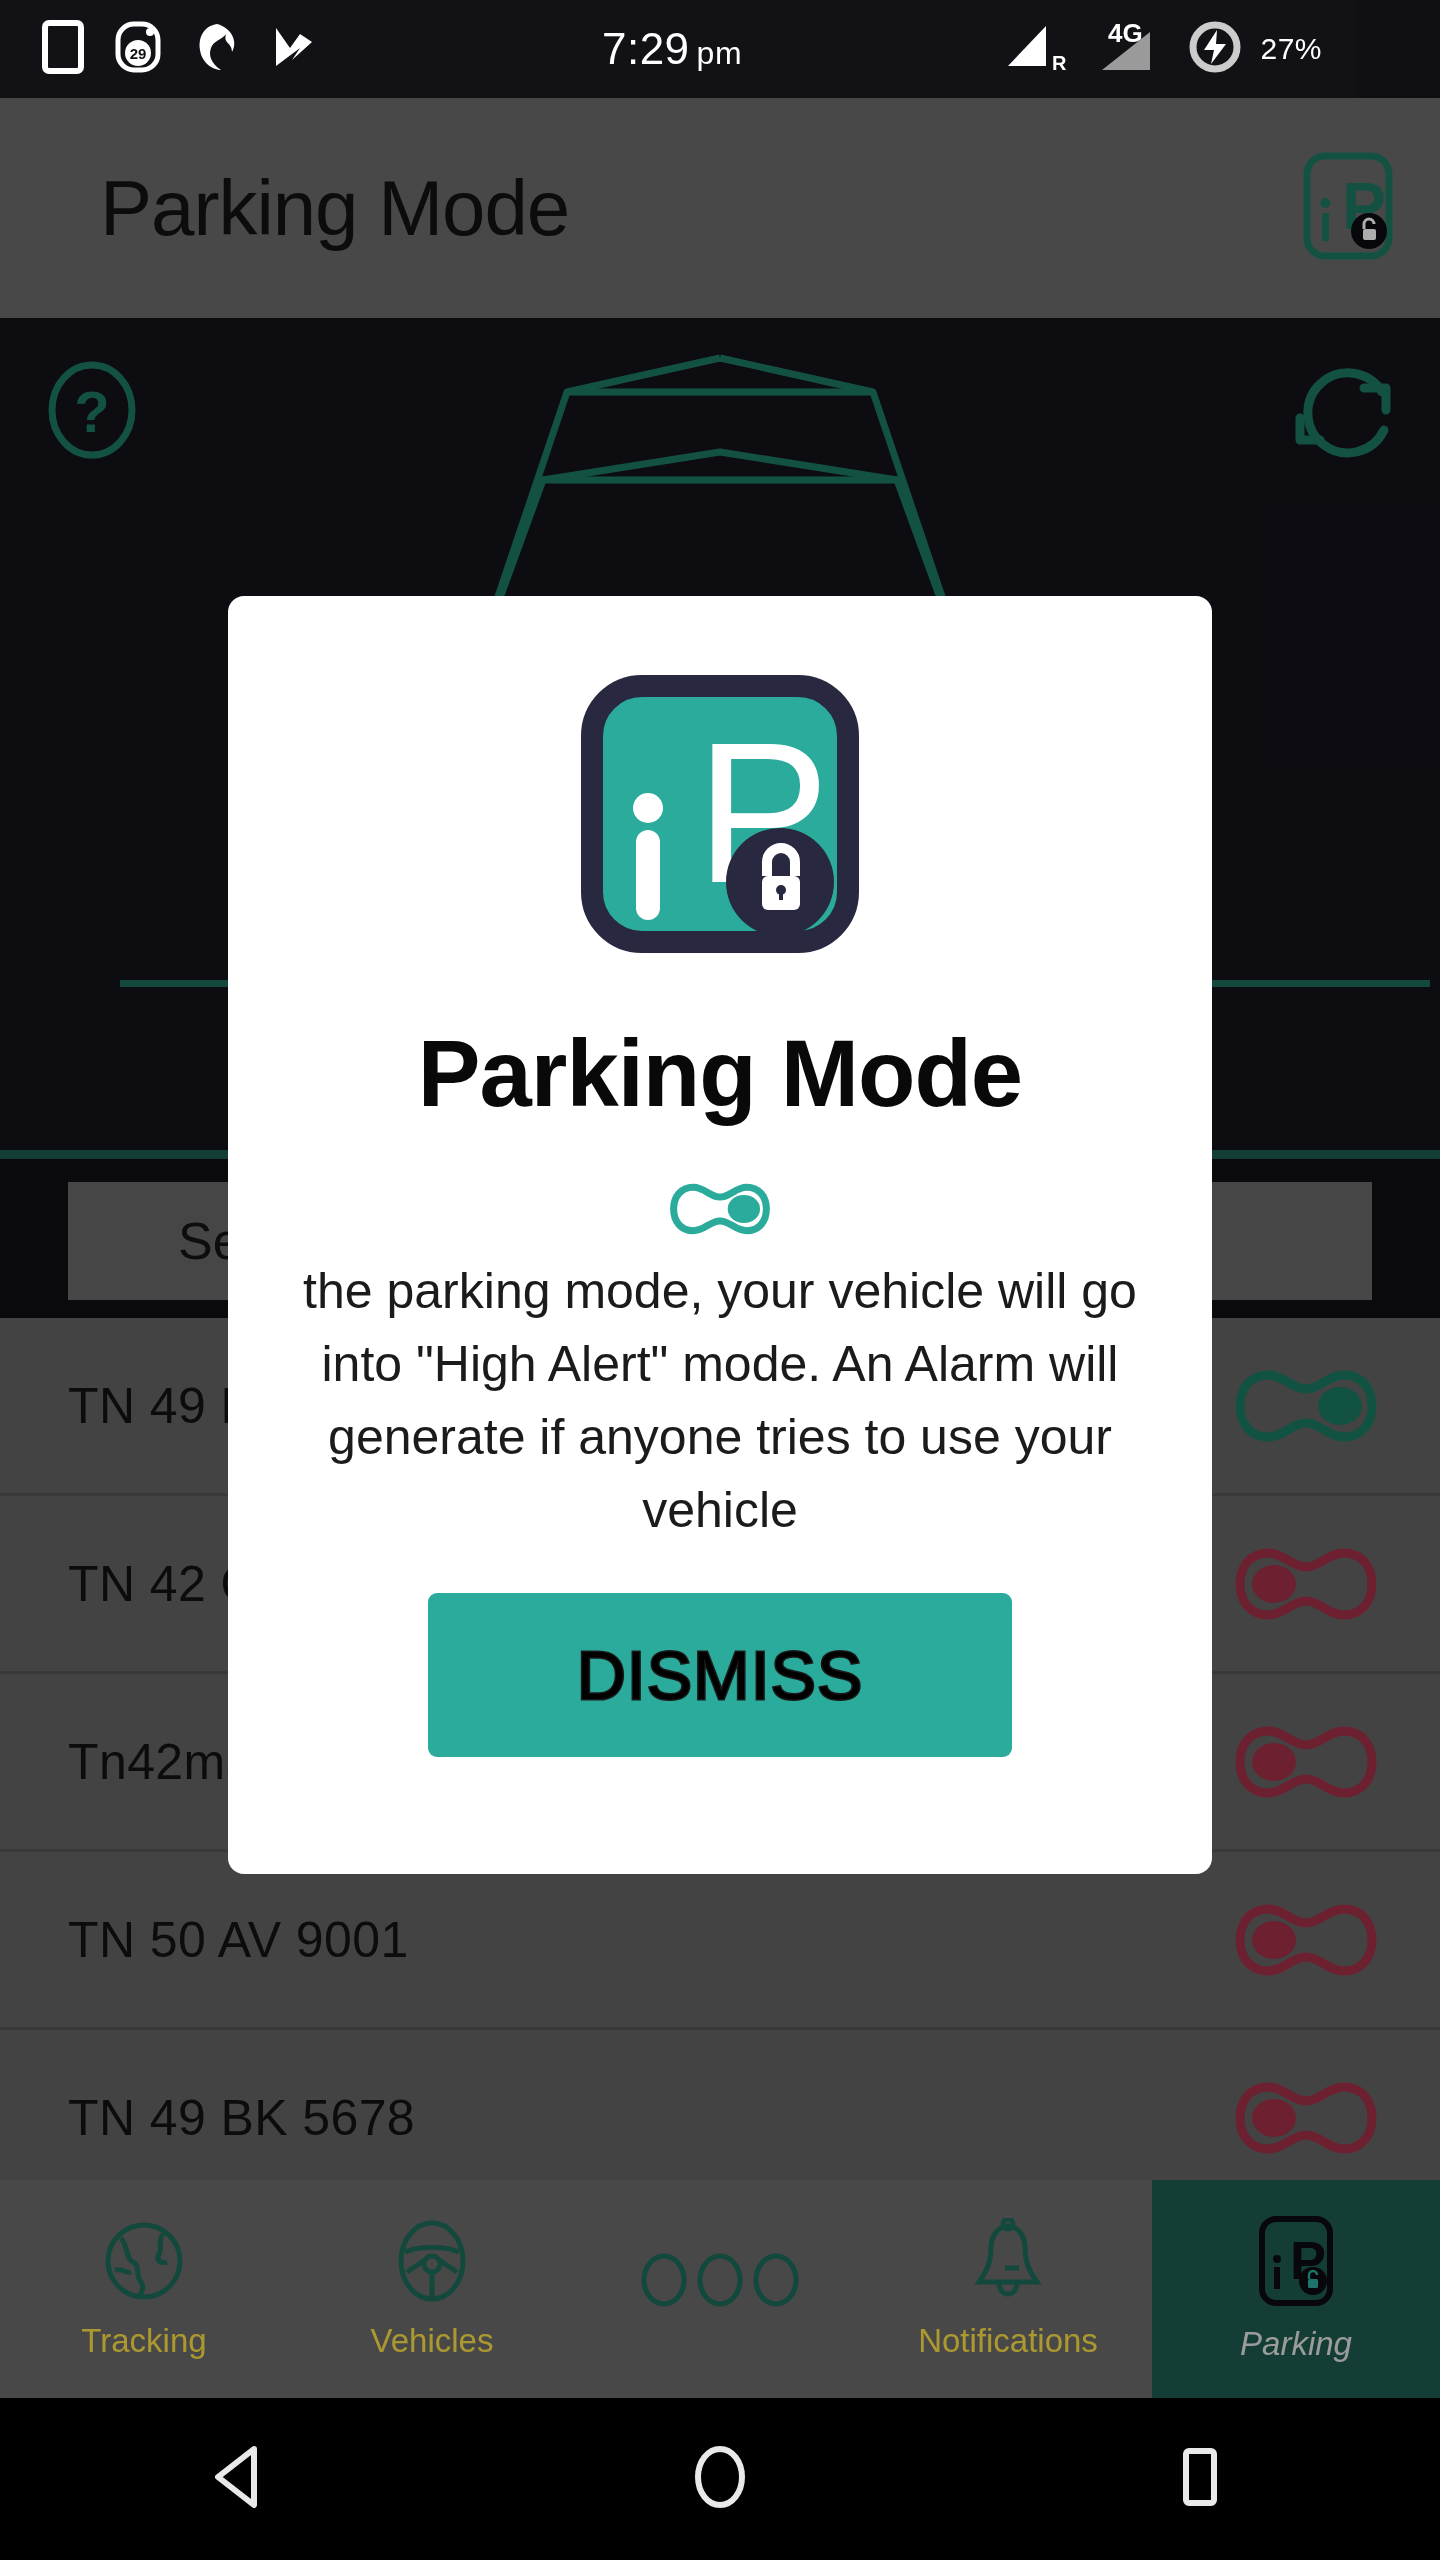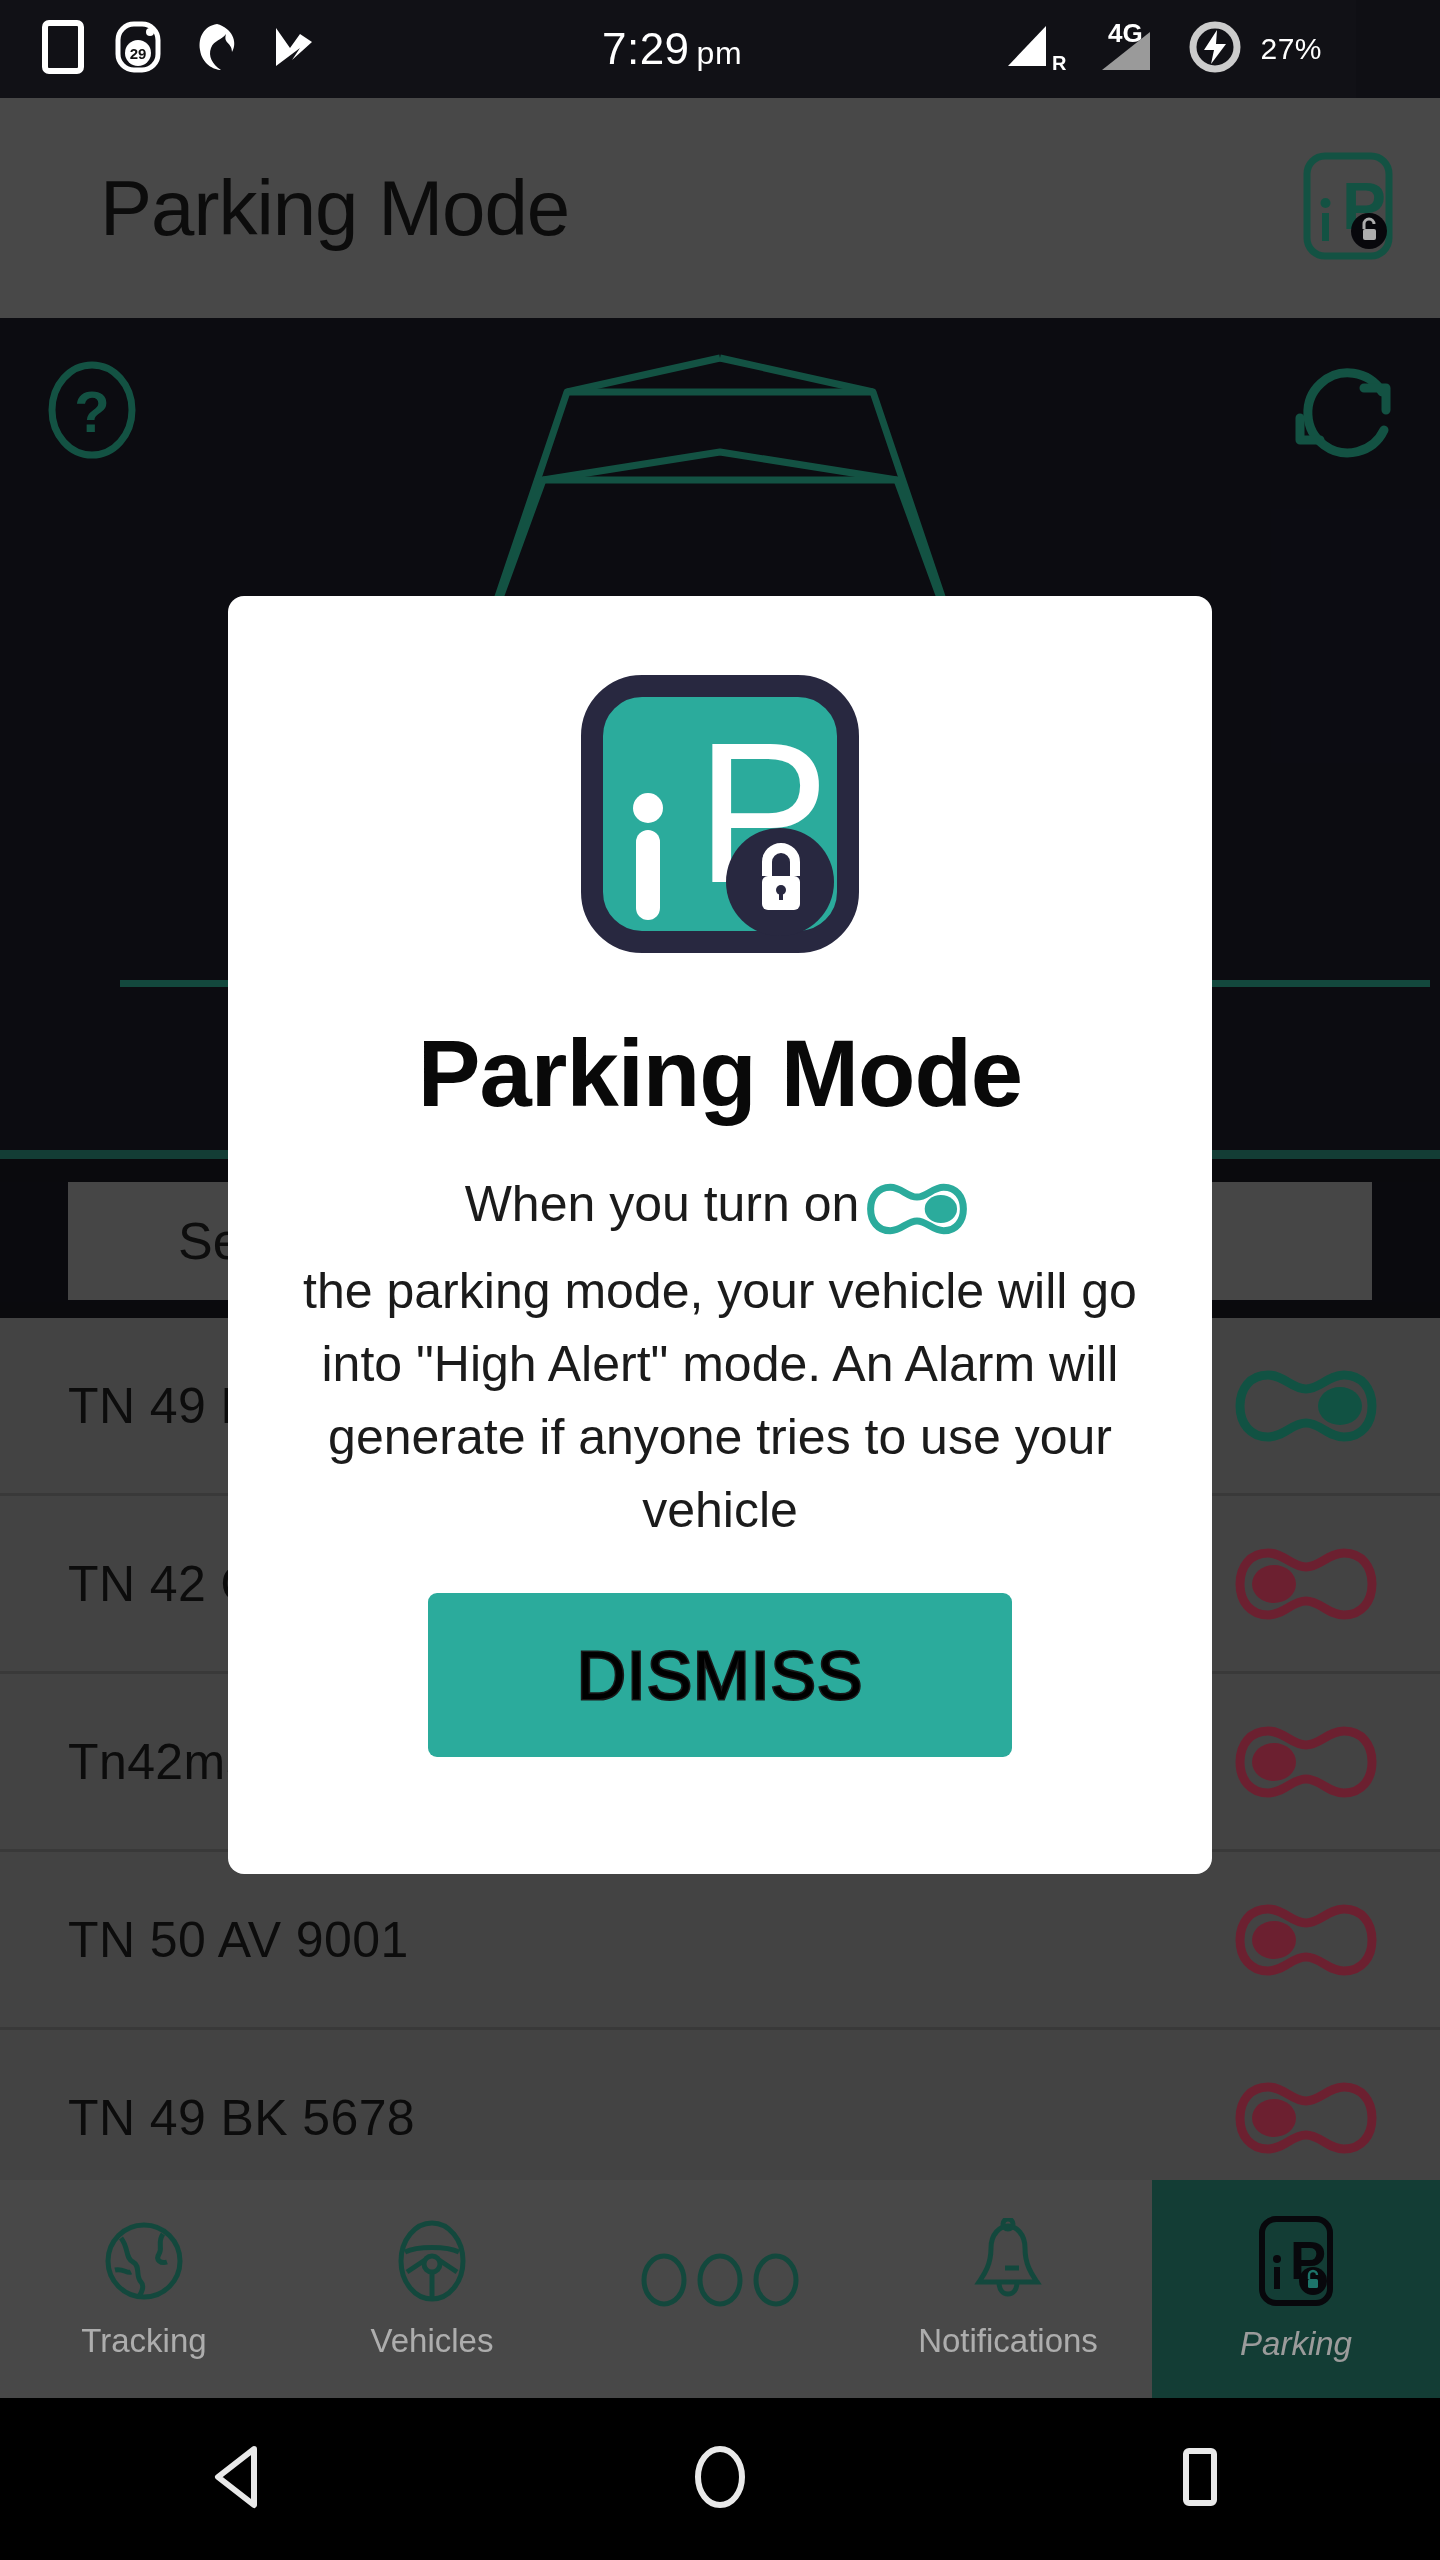--- a/index.html
+++ b/index.html
@@ -64,21 +64,21 @@
   
   #bottomnav {
     position:absolute; left:0; top:2180px; width:1440px; height:218px;
     background:#6a6a6a; display:flex;
   }
   .navitem {
     flex:1; display:flex; flex-direction:column; align-items:center;
     justify-content:center; gap:14px;
   }
   .navitem.active { background:#1d5a4e; }
-  .navitem .navlabel { font-size:33px; color:#ffffff; }
+  .navitem .navlabel { font-size:33px; color:#fde047; }
   .navitem.active .navlabel { color:#e5e5e5;font-style:italic; }
 
   
   #androidnav {
     position:absolute; left:0; top:2398px; width:1440px; height:162px;
     background:#000; display:flex; align-items:center; justify-content:space-around;
   }
 
   
   #scrim { position:absolute; left:0; top:98px; width:1440px; height:2300px; background:rgba(0,0,0,0.32); }
@@ -370,21 +370,21 @@
         <rect x="186" y="206" width="38" height="34" rx="6" fill="#fff"></rect>
         <path d="M191 206 L191 192 A14 14 0 0 1 219 192 L219 206" fill="none" stroke="#fff" stroke-width="10"></path>
         <circle cx="205" cy="220" r="5" fill="#282840"></circle>
         <rect x="203" y="220" width="4" height="10" fill="#282840"></rect>
       </svg>
     </div>
 
     <div class="dlg-title">Parking Mode</div>
 
     <div class="dlg-body">
-      <span>When you turn on</span><span class="inline-toggle"><svg width="104" height="52" viewBox="0 0 148 74">
+      <span class="inline-toggle"><svg width="104" height="52" viewBox="0 0 148 74">
           <path d="M36 6 C18 6 8 20 8 37 C8 54 18 68 36 68 C52 68 60 54 74 54 C88 54 96 68 112 68 C130 68 140 54 140 37 C140 20 130 6 112 6 C96 6 88 20 74 20 C60 20 52 6 36 6 Z" fill="none" stroke="#2bab9c" stroke-width="10"></path>
           <ellipse cx="108" cy="37" rx="23" ry="20" fill="#2bab9c"></ellipse>
         </svg></span><br>
       <span>the parking mode, your vehicle will go into "High Alert" mode. An Alarm will generate if anyone tries to use your vehicle</span>
     </div>
 
     <button id="dismiss">DISMISS</button>
   </div>
 
 </div>

